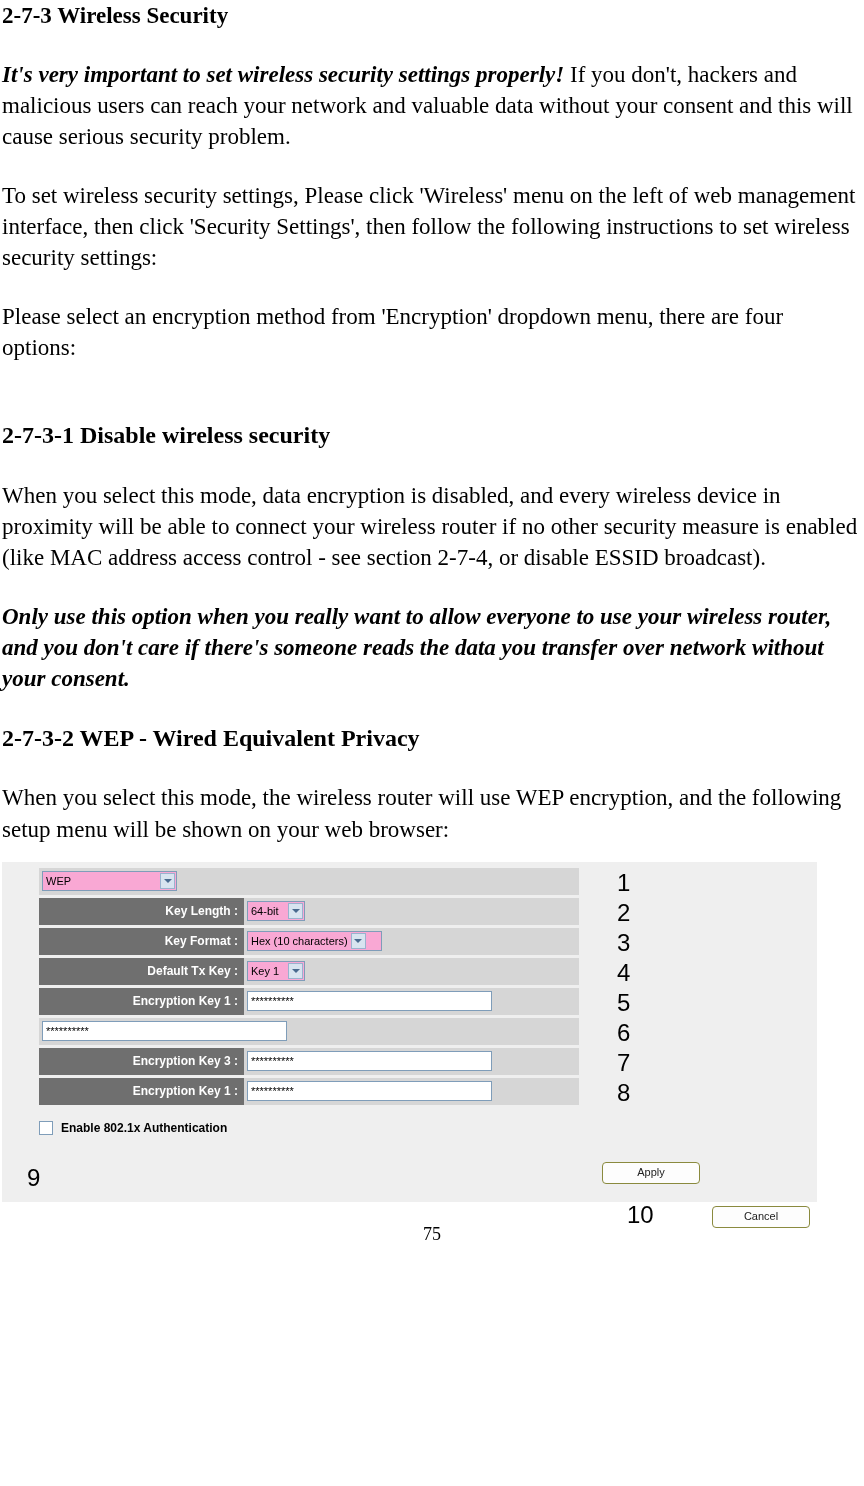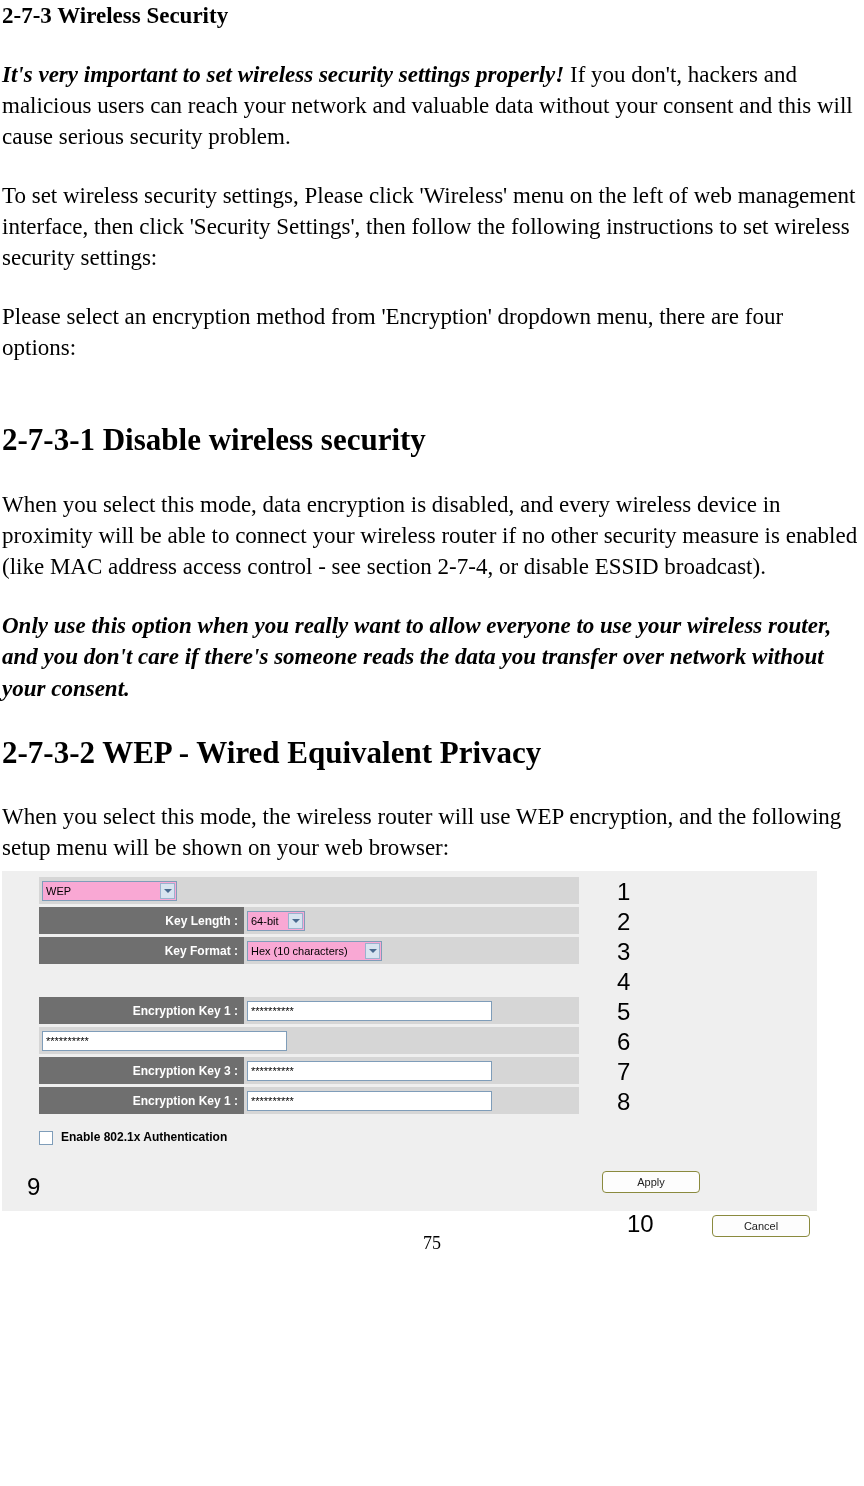--- a/index.html
+++ b/index.html
@@ -6,21 +6,21 @@
     body {
       font-family: "Times New Roman", Times, serif;
       font-size: 23px;
       line-height: 1.35;
       width: 864px;
       background: #fff;
       color: #000;
       padding: 0 2px 10px 2px;
     }
     .heading1 { font-weight: bold; font-size: 23px; margin-bottom: 28px; }
-    .heading2 { font-weight: bold; font-size: 31px; margin-bottom: 28px; }
+    .heading2 { font-weight: bold; font-size: 24px; margin-bottom: 28px; }
     .para { margin-bottom: 28px; }
     .em-bold-italic { font-weight: bold; font-style: italic; }
     .italic-bold-para { font-weight: bold; font-style: italic; margin-bottom: 28px; }
     .spacer { height: 28px; }
 
     
     .shot {
       position: relative;
       width: 858px;
       height: 360px;
@@ -79,21 +79,21 @@
       align-items: center; justify-content: center;
     }
     .select .arrow::after {
       content: '';
       border-left: 4px solid transparent;
       border-right: 4px solid transparent;
       border-top: 4px solid #4a6a8f;
     }
     .w-encryption .select { width: 135px; justify-content: space-between; }
     .w-keylen .select { width: 58px; justify-content: space-between; }
-    .w-keyfmt .select { width: 135px; justify-content: space-between; }
+    .w-keyfmt .select { width: 135px; }
     .w-txkey .select { width: 58px; justify-content: space-between; }
     .passbox {
       width: 245px; height: 20px;
       background: #fff;
       border: 1px solid #7f9db9;
       font-size: 11px;
       font-family: Verdana, Arial, sans-serif;
       padding: 0 3px;
       display: flex; align-items: center;
     }
@@ -151,21 +151,21 @@
 <div class="spacer"></div>
 
 <div class="heading2">2-7-3-1 Disable wireless security</div>
 
 <div class="para">When you select this mode, data encryption is disabled, and every wireless device in proximity will be able to connect your wireless router if no other security measure is enabled (like MAC address access control - see section 2-7-4, or disable ESSID broadcast).</div>
 
 <div class="italic-bold-para">Only use this option when you really want to allow everyone to use your wireless router, and you don't care if there's someone reads the data you transfer over network without your consent.</div>
 
 <div class="heading2">2-7-3-2 WEP - Wired Equivalent Privacy</div>
 
-<div class="para" style="margin-bottom:8px;">When you select this mode, the wireless router will use WEP encryption, and the following setup menu will be shown on your web browser:</div>
+<div class="para" style="margin-bottom:17px;">When you select this mode, the wireless router will use WEP encryption, and the following setup menu will be shown on your web browser:</div>
 
 <div class="shot">
   <div class="shot-panel">
 
     <div class="row w-encryption" style="top:6px">
       <div class="input-cell">
         <div class="select">
           <span>WEP</span>
           <span class="arrow"></span>
         </div>
@@ -185,20 +185,29 @@
     <div class="row w-keyfmt" style="top:66px">
       <div class="label-cell">Key Format :</div>
       <div class="input-cell">
         <div class="select">
           <span>Hex (10 characters)</span>
           <span class="arrow"></span>
         </div>
       </div>
     </div>
 
+    <div class="row w-txkey" style="top:96px">
+      <div class="label-cell">Default Tx Key :</div>
+      <div class="input-cell">
+        <div class="select">
+          <span>Key 1</span>
+          <span class="arrow"></span>
+        </div>
+      </div>
+    </div>
 
     <div class="row" style="top:126px">
       <div class="label-cell">Encryption Key 1 :</div>
       <div class="input-cell">
         <div class="passbox">**********</div>
       </div>
     </div>
 
     <div class="row" style="top:156px">
       <div class="input-cell">

